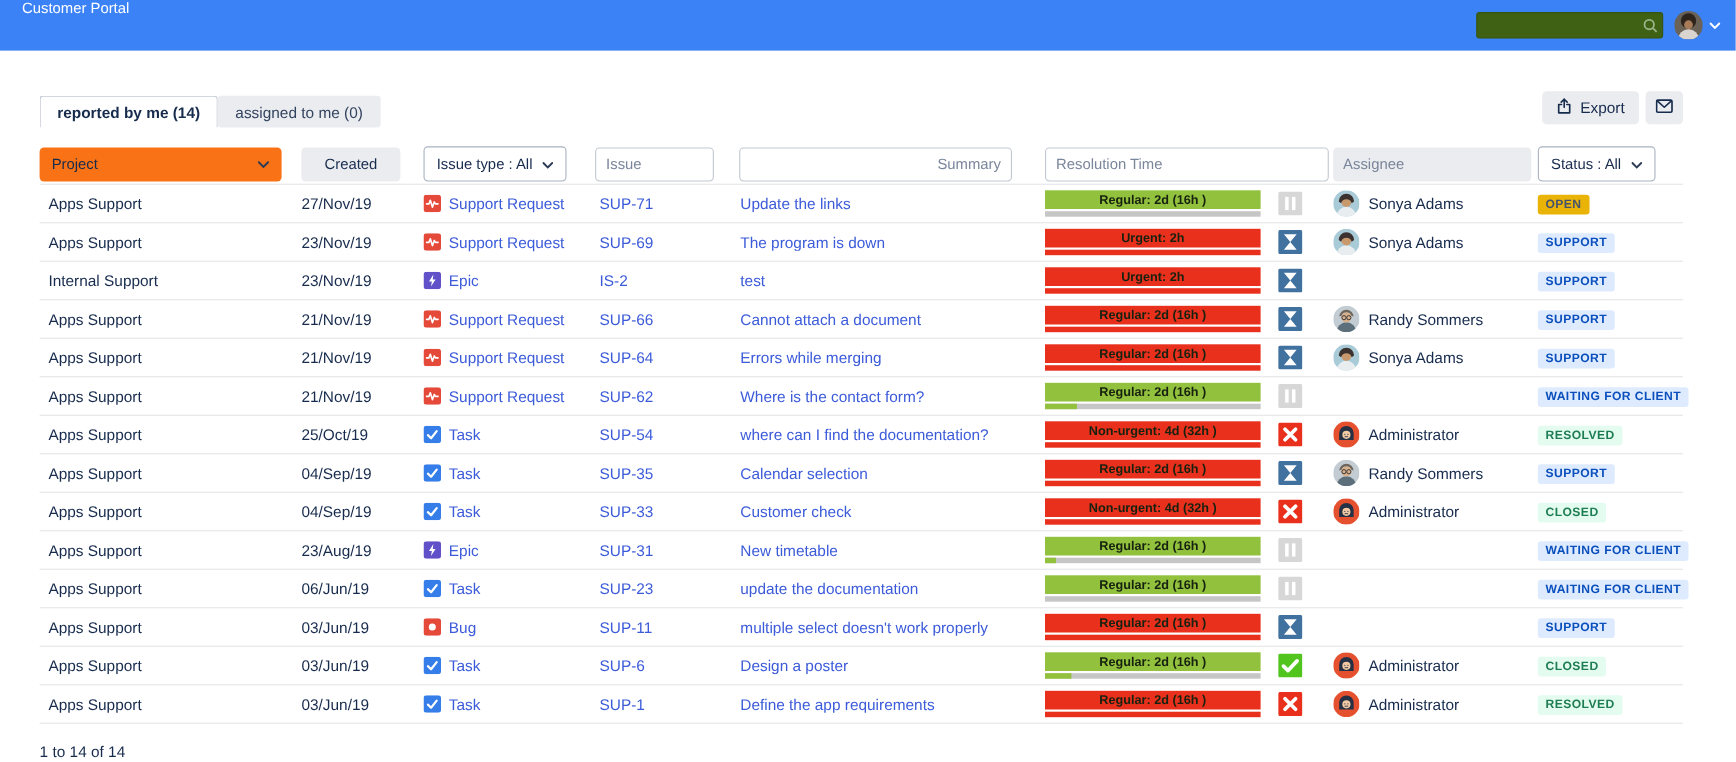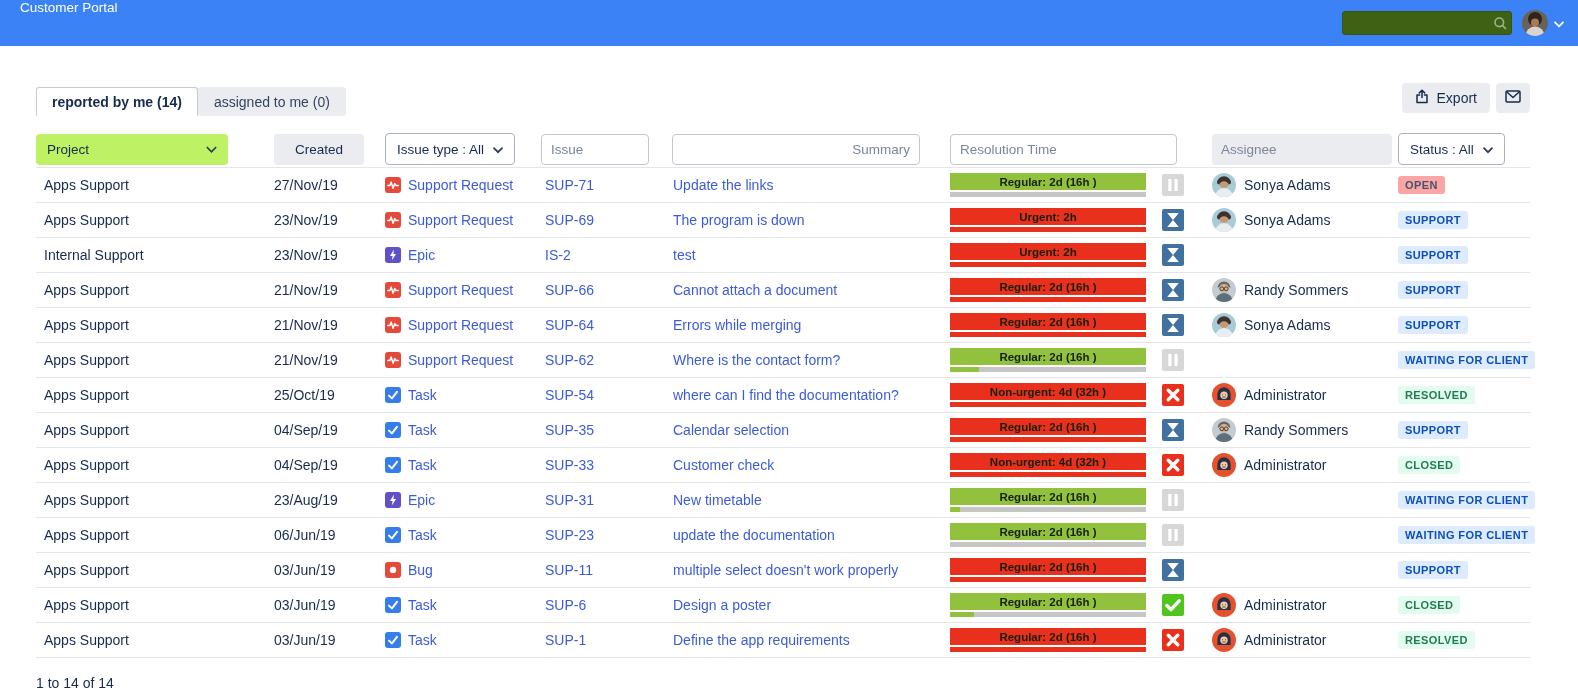--- a/index.html
+++ b/index.html
@@ -36,32 +36,32 @@
   .btn.icon-only { width:34px; justify-content:center; padding:0; }
 
   
   .grid { display:grid;
     grid-template-columns:230px 113px 158px 128px 278px 262px 190px 1fr;
     align-items:center; }
 
   
   .filter-row { margin-top:15px; height:36px; }
   .fc { font-size:13.5px; color:#172b4d; }
-  .sel-grey { background:#bef264; border-radius:4px; height:31px; width:192px;
+  .sel-grey { background:#f97316; border-radius:4px; height:31px; width:220px;
     display:flex; align-items:center; justify-content:space-between; padding:0 11px; cursor:pointer; }
   .lbl-grey { background:#ebecf0; border-radius:4px; height:31px; width:90px; margin-left:8px;
     display:flex; align-items:center; justify-content:center; cursor:pointer; }
   .sel-white { background:#fff; border:1px solid #a9b2c0; border-radius:4px; height:32px;
     display:inline-flex; align-items:center; gap:9px; padding:0 11px; margin-left:6px; cursor:pointer; }
   .f-input { height:31px; border:1px solid #c1c7d0; border-radius:4px; padding:0 9px;
     font-size:13.5px; color:#172b4d; font-family:inherit; outline:none; }
   .f-input::placeholder { color:#7a869a; }
   .in-issue { width:108px; margin-left:4px; }
   .in-summary { width:248px; margin-left:7px;text-align:right; }
-  .in-resolution { width:227px; margin-left:7px; }
+  .in-resolution { width:258px; margin-left:7px; }
   .in-assignee { width:180px; margin-left:7px; background:#ebecf0; border:none; }
   .sel-status { margin-left:3px; }
 
   
   #rows .row { height:35px; border-top:1px solid #e3e5e9; font-size:14px; }
   #rows { border-bottom:1px solid #e3e5e9; }
   .cell { padding-left:8px; white-space:nowrap; overflow:hidden; }
   .type-cell { display:flex; align-items:center; gap:7px; padding-left:6px; }
   .type-icon { width:16px; height:16px; display:inline-flex; }
   .type-icon svg { width:16px; height:16px; }
@@ -73,21 +73,21 @@
   .sla-track { height:5px; margin-top:2px; background:#c6c6c6; }
   .sla-fill { height:100%; }
   .sla-icon { width:22px; height:22px; display:inline-flex; }
   .sla-icon svg { width:22px; height:22px; }
   .assignee-cell { display:flex; align-items:center; gap:8px; padding-left:7px; }
   .avatar { width:24px; height:24px; border-radius:50%; overflow:hidden; flex:0 0 24px; }
   .avatar svg { width:24px; height:24px; display:block; }
   .status-cell { padding-left:3px; }
   .badge { display:inline-block; padding:3px 7px; border-radius:3px; font-size:11px;
     font-weight:bold; letter-spacing:.4px; white-space:nowrap; }
-  .badge.neutral { background:#fca5a5; color:#44546f; }
+  .badge.neutral { background:#eab308; color:#44546f; }
   .badge.blue-badge { background:#deebff; color:#0a4fbc; }
   .badge.green-badge { background:#e3fcef; color:#1e7d52; }
 
   .footer { margin-top:17px; font-size:14px; color:#172b4d; }
 </style>
 </head>
 <body>
 
 <div class="topbar">
   <span class="tb-title">Customer Portal</span>

